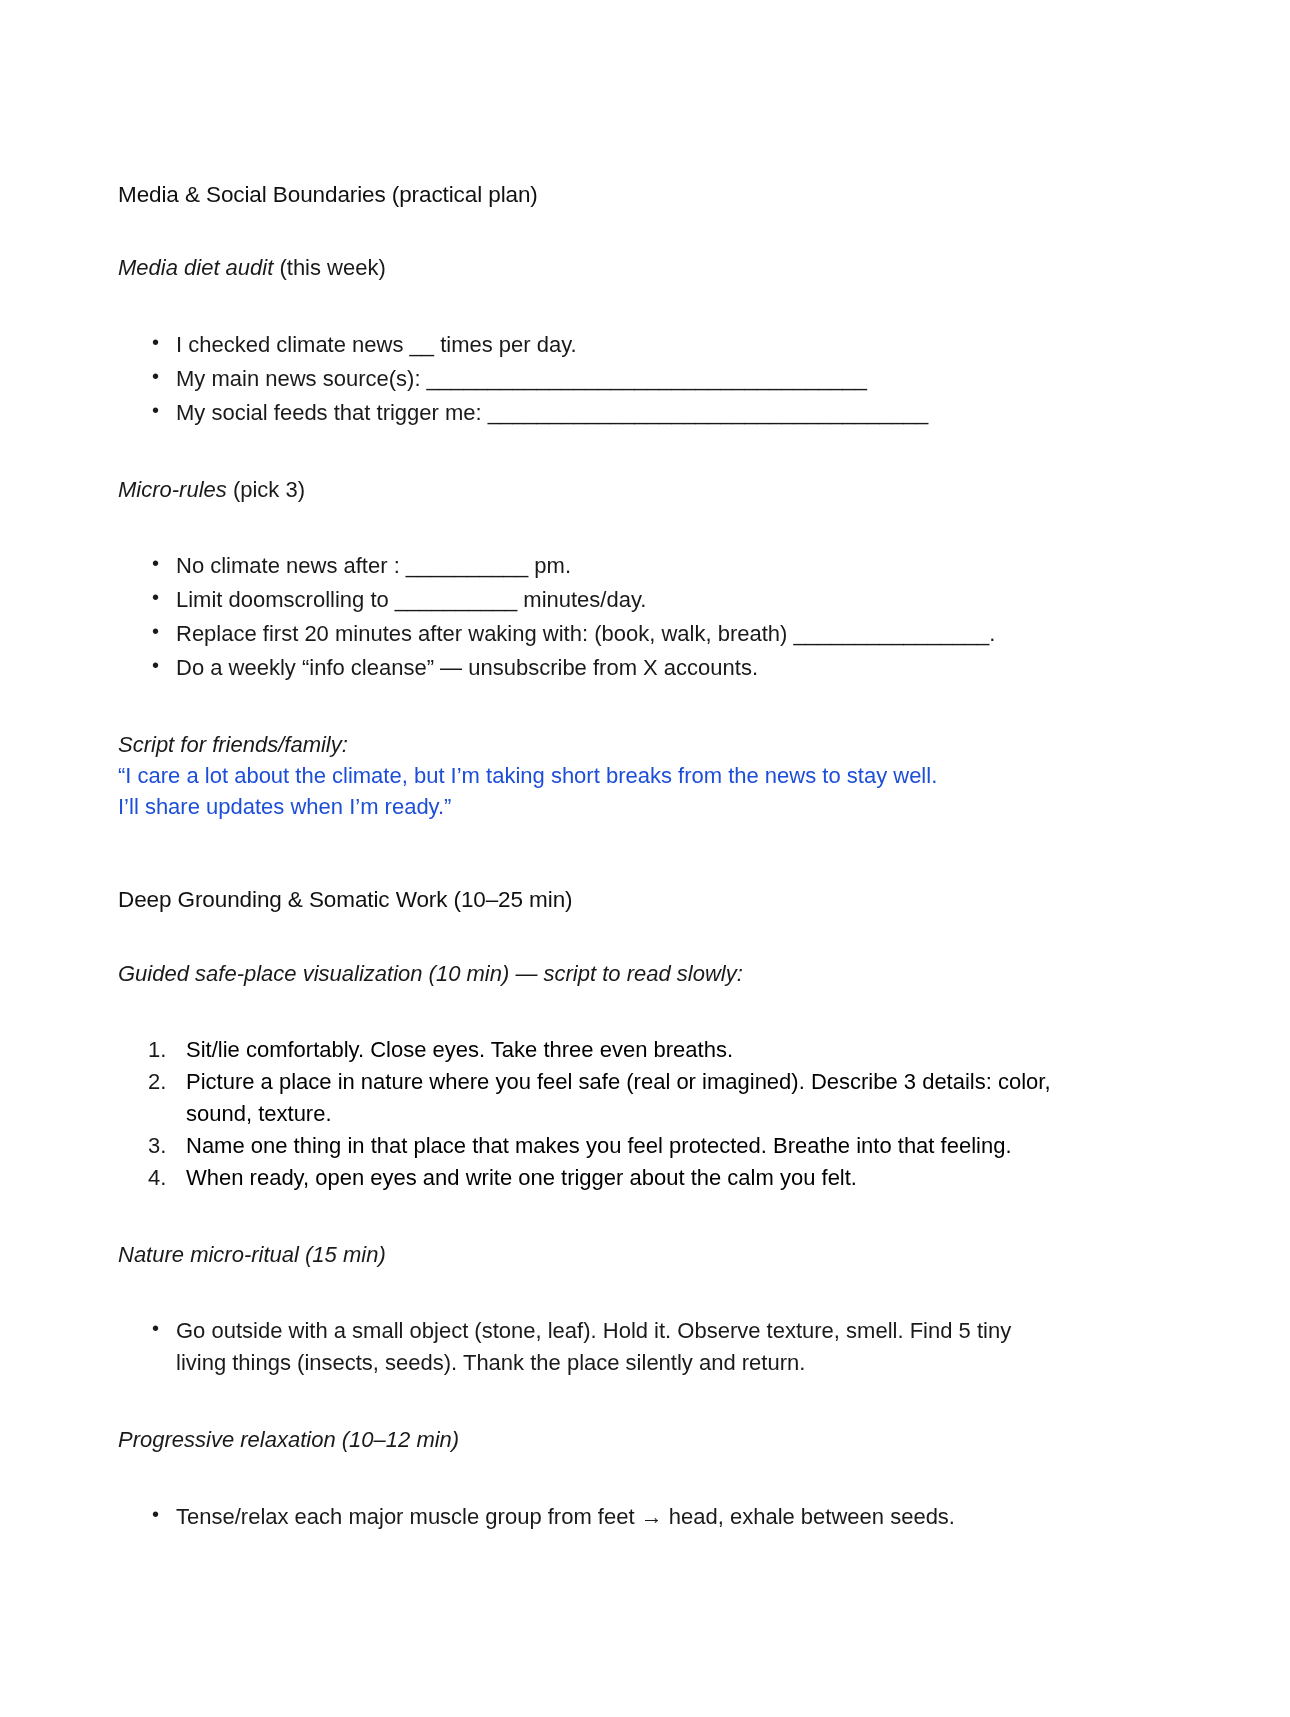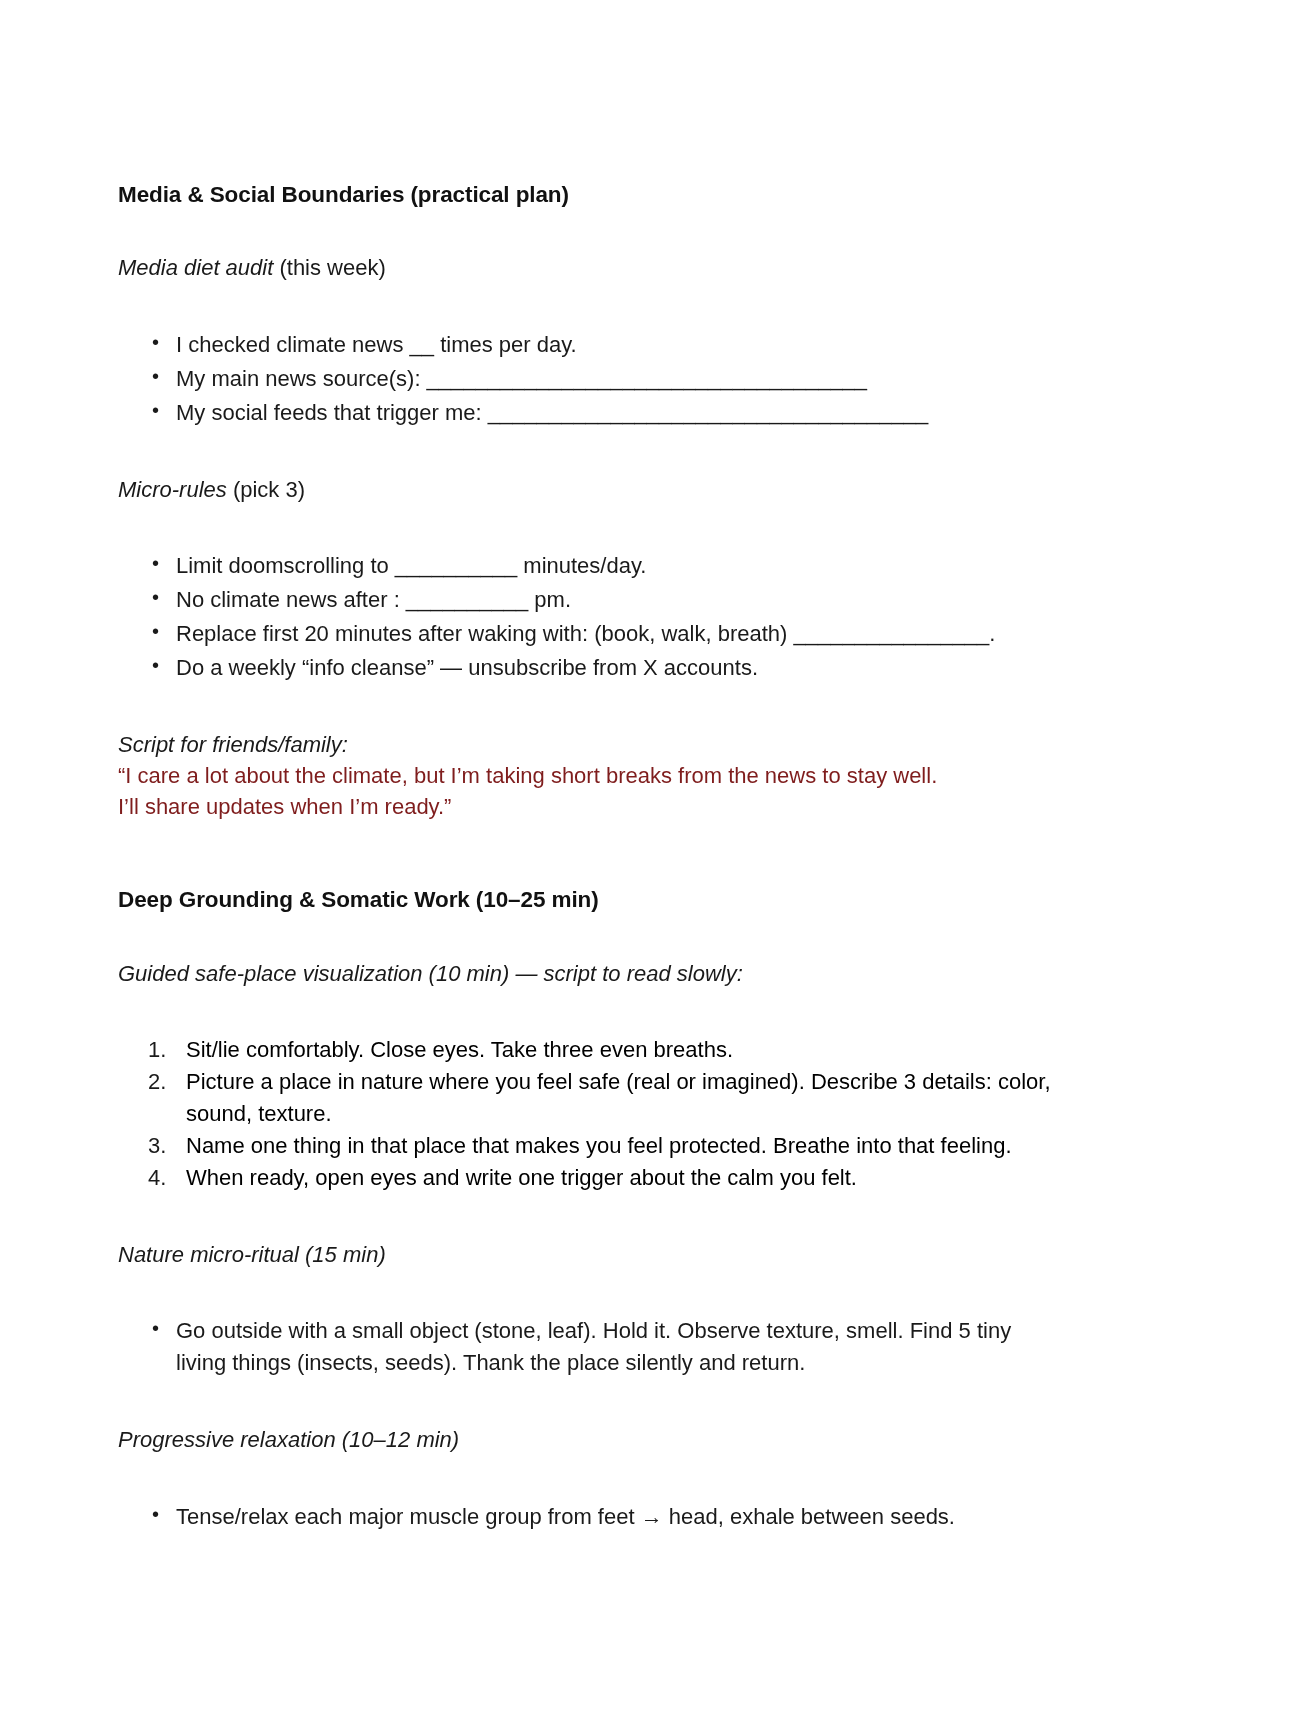--- a/index.html
+++ b/index.html
@@ -20,21 +20,21 @@
     height: 1717px;
     background: #ffffff;
     box-sizing: border-box;
     padding: 180px 118px 0 118px;
   }
   .content {
     width: 960px;
   }
   h2.section-heading {
     font-size: 22.5px;
-    font-weight: bold;
+    font-weight: normal;
     letter-spacing: -0.1px;
     margin: 0;
     color: #111111;
     line-height: 1.3;
   }
   .subhead {
     font-size: 22px;
     font-style: italic;
     color: #1a1a1a;
     line-height: 1.35;
@@ -78,21 +78,21 @@
     content: counter(stepcount) ".";
     position: absolute;
     left: 14px;
     top: 0;
     font-size: 22px;
     color: #1a1a1a;
   }
   .para {
     font-size: 22px;
     line-height: 1.45;
-    color: #7f1d1d;
+    color: #1d4ed8;
     margin: 0;
   }
   .gap-m  { height: 30px; }
   .gap-l  { height: 44px; }
   .gap-xl { height: 62px; }
   .tight-list > li { margin-bottom: 2px; }
 </style>
 </head>
 <body>
 
@@ -113,22 +113,22 @@
       <li>My social feeds that trigger me: ____________________________________</li>
     </ul>
 
     <div class="gap-m"></div>
 
     <p class="subhead"><span>Micro-rules</span><span class="plain"> (pick 3)</span></p>
 
     <div class="gap-m"></div>
 
     <ul class="bullets tight-list">
+      <li>No climate news after : __________ pm.</li>
       <li>Limit doomscrolling to __________ minutes/day.</li>
-      <li>No climate news after : __________ pm.</li>
       <li>Replace first 20 minutes after waking with: (book, walk, breath) ________________.</li>
       <li>Do a weekly “info cleanse” — unsubscribe from X accounts.</li>
     </ul>
 
     <div class="gap-m"></div>
 
     <p class="subhead">Script for friends/family:</p>
     <p class="para">“I care a lot about the climate, but I’m taking short breaks from the news to stay well.</p>
     <p class="para">I’ll share updates when I’m ready.”</p>
 

